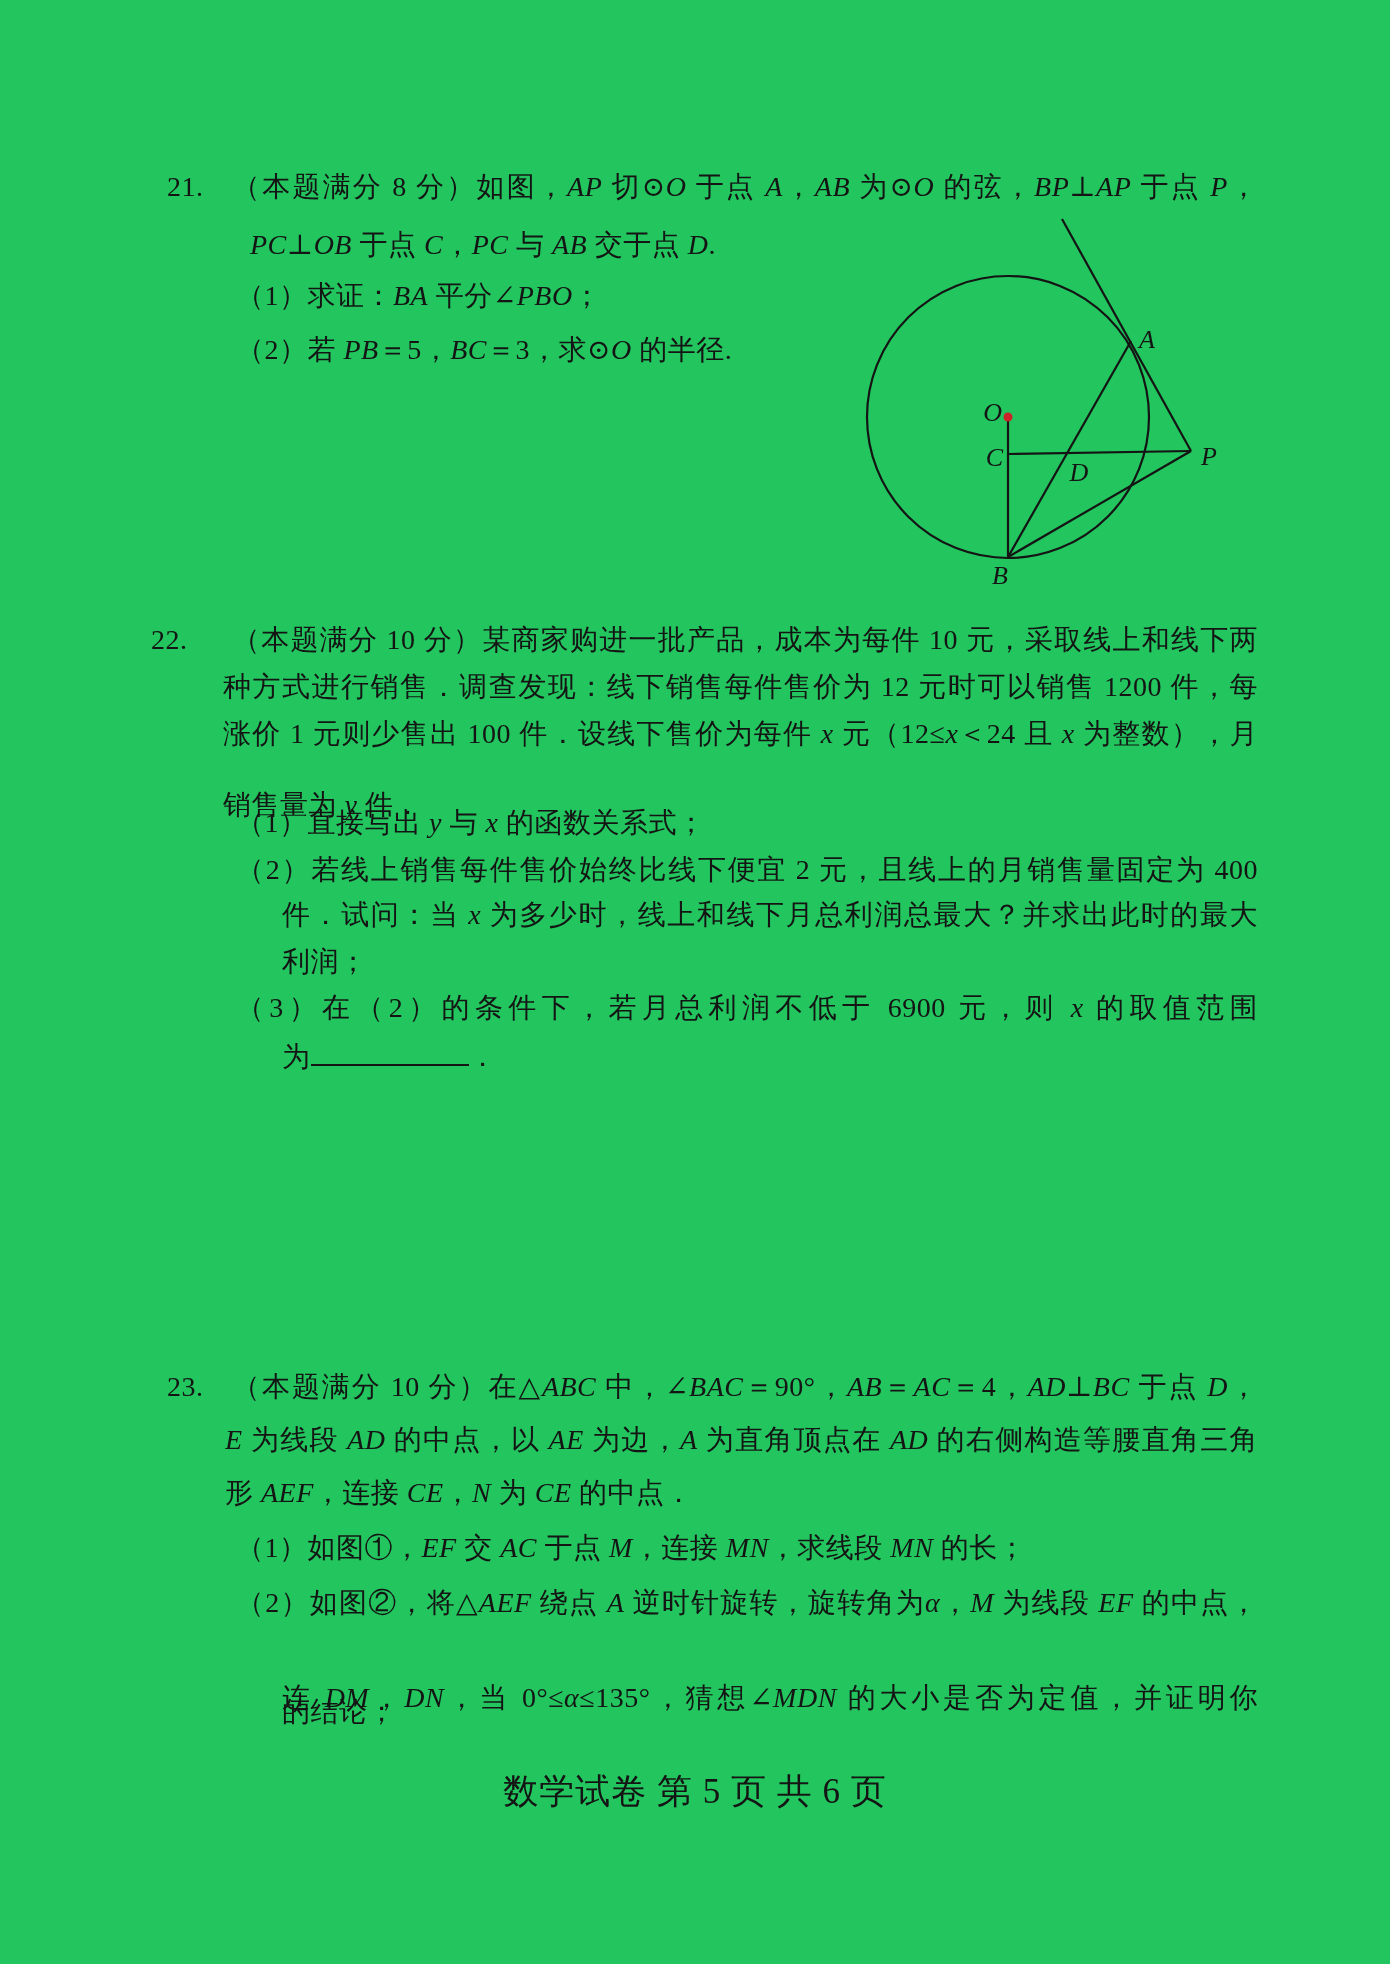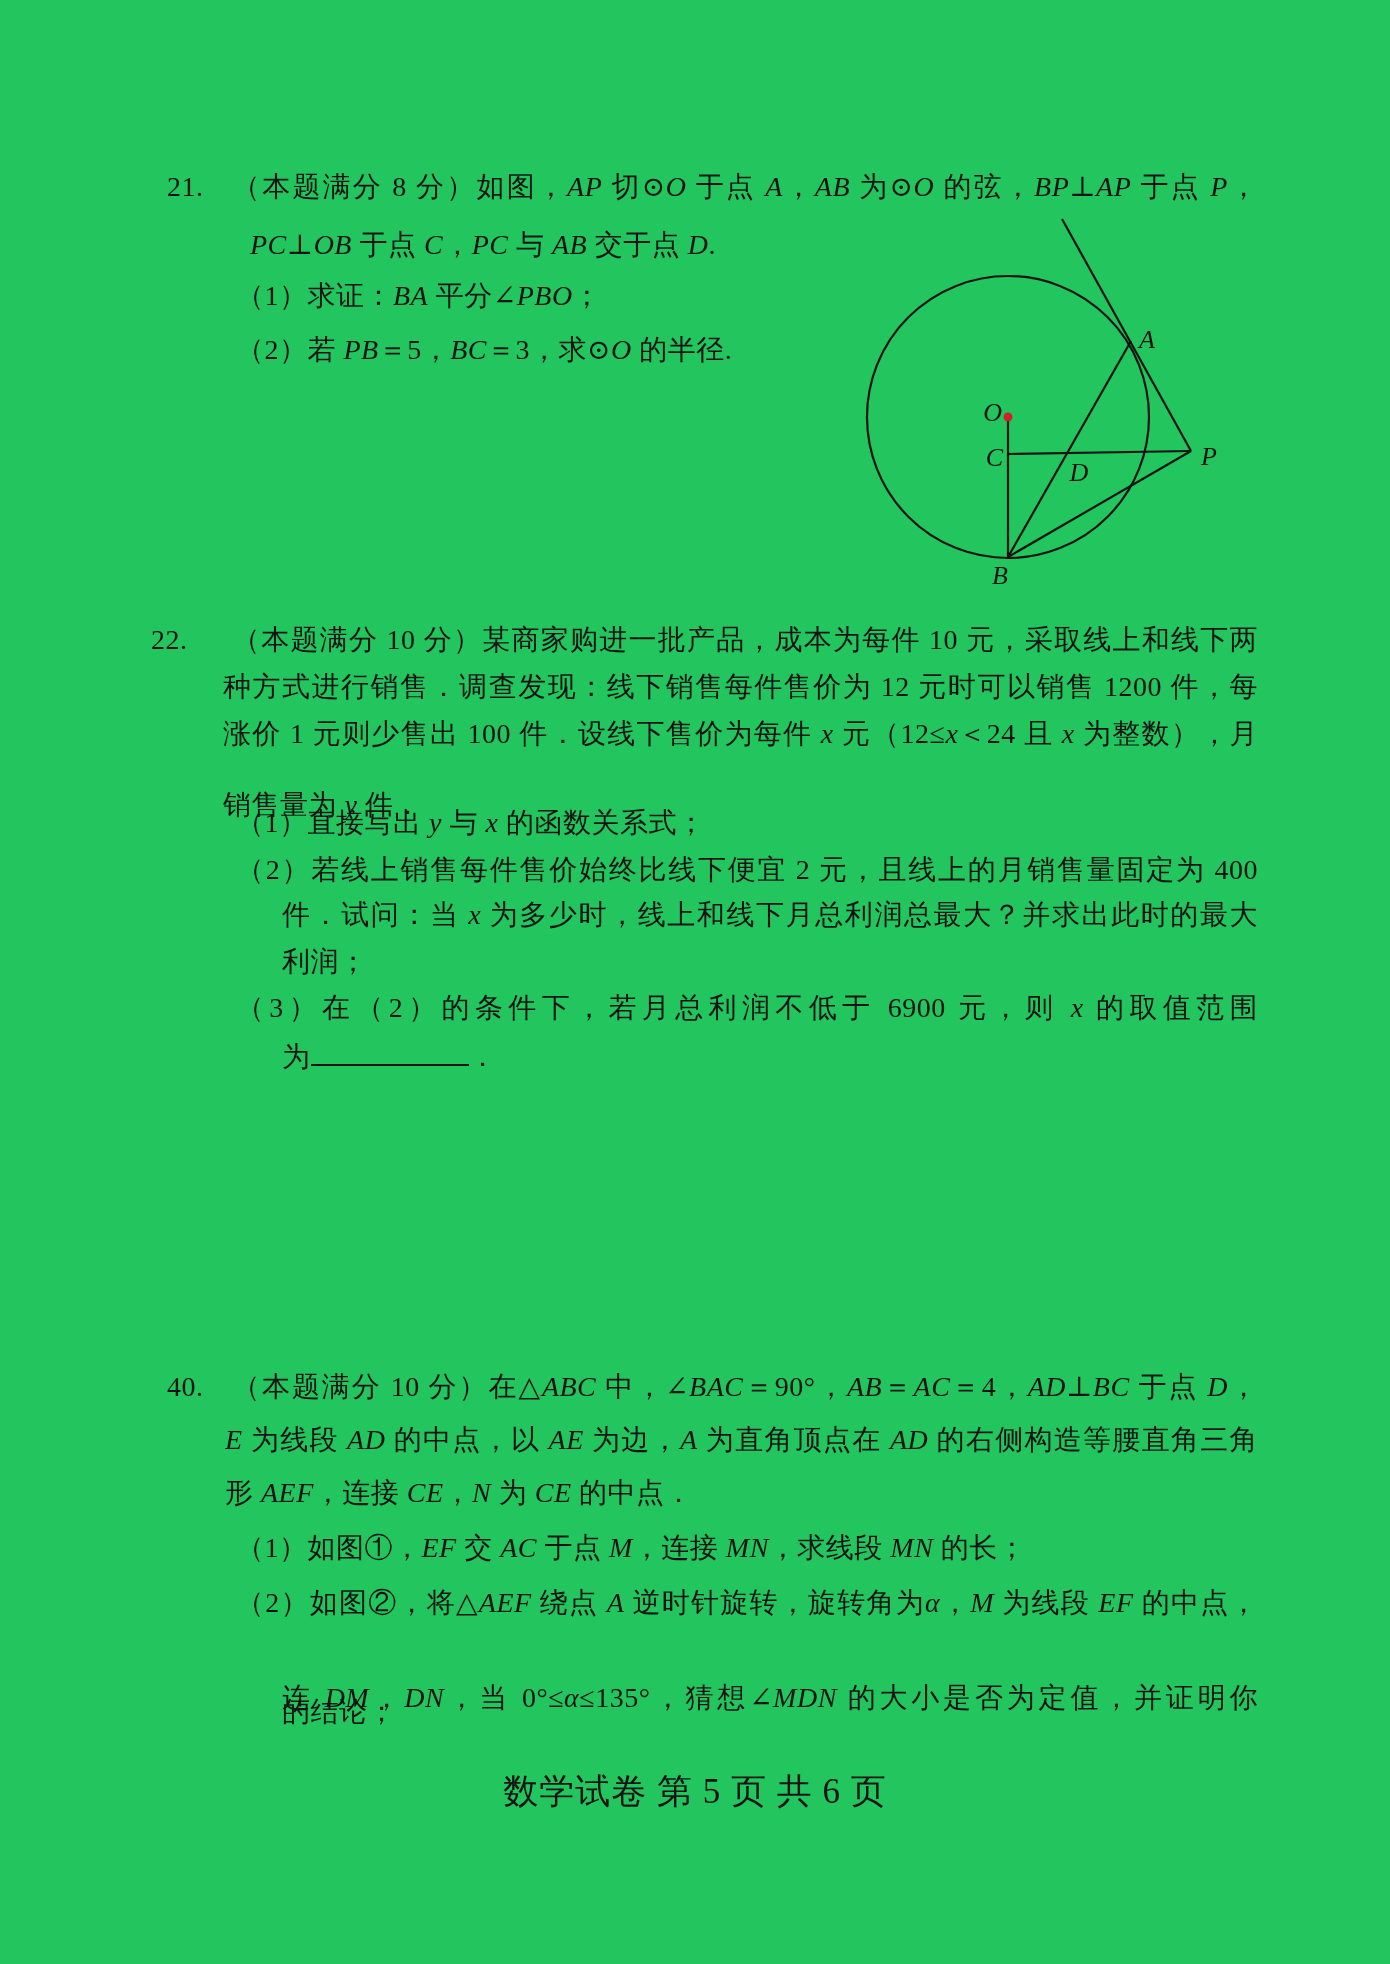--- a/index.html
+++ b/index.html
@@ -78,21 +78,21 @@
   <div class="line just" style="left:223px;top:670px;width:1035px;">种方式进行销售．调查发现：线下销售每件售价为 12 元时可以销售 1200 件，每</div>
   <div class="line just" style="left:223px;top:717px;width:1035px;">涨价 1 元则少售出 100 件．设线下售价为每件 <em>x</em> 元（12≤<em>x</em>＜24 且 <em>x</em> 为整数），月</div>
   <div class="line" style="left:223px;top:764px;margin-top:24px;">销售量为 <em>y</em> 件．</div>
   <div class="line" style="left:236px;top:806px;">（1）直接写出 <em>y</em> 与 <em>x</em> 的函数关系式；</div>
   <div class="line just" style="left:236px;top:853px;width:1022px;">（2）若线上销售每件售价始终比线下便宜 2 元，且线上的月销售量固定为 400</div>
   <div class="line just" style="left:282px;top:898px;width:976px;">件．试问：当 <em>x</em> 为多少时，线上和线下月总利润总最大？并求出此时的最大</div>
   <div class="line" style="left:282px;top:945px;">利润；</div>
   <div class="line just" style="left:236px;top:991px;width:1022px;">（3）在（2）的条件下，若月总利润不低于 6900 元，则 <em>x</em> 的取值范围</div>
   <div class="line" style="left:282px;top:1036px;"><span>为</span><span class="blankline"></span><span>．</span></div>
 
-  <div class="line" style="left:167px;top:1370px;">40.</div>
+  <div class="line" style="left:167px;top:1370px;">23.</div>
   <div class="line just" style="left:232px;top:1370px;width:1026px;">（本题满分 10 分）在△<em>ABC</em> 中，∠<em>BAC</em>＝90°，<em>AB</em>＝<em>AC</em>＝4，<em>AD</em>⊥<em>BC</em> 于点 <em>D</em>，</div>
   <div class="line" style="left:225px;top:1476px;">形 <em>AEF</em>，连接 <em>CE</em>，<em>N</em> 为 <em>CE</em> 的中点．</div>
   <div class="line just" style="left:225px;top:1423px;width:1033px;"><em>E</em> 为线段 <em>AD</em> 的中点，以 <em>AE</em> 为边，<em>A</em> 为直角顶点在 <em>AD</em> 的右侧构造等腰直角三角</div>
   <div class="line" style="left:236px;top:1531px;">（1）如图①，<em>EF</em> 交 <em>AC</em> 于点 <em>M</em>，连接 <em>MN</em>，求线段 <em>MN</em> 的长；</div>
   <div class="line just" style="left:236px;top:1586px;width:1022px;">（2）如图②，将△<em>AEF</em> 绕点 <em>A</em> 逆时针旋转，旋转角为<em>α</em>，<em>M</em> 为线段 <em>EF</em> 的中点，</div>
   <div class="line just" style="left:282px;top:1681px;width:976px;">连 <em>DM</em>，<em>DN</em>，当 0°≤<em>α</em>≤135°，猜想∠<em>MDN</em> 的大小是否为定值，并证明你</div>
   <div class="line" style="left:282px;top:1695px;">的结论；</div>
 
   <div class="footer" style="top:1768px;">数学试卷 第 5 页 共 6 页</div>
 

